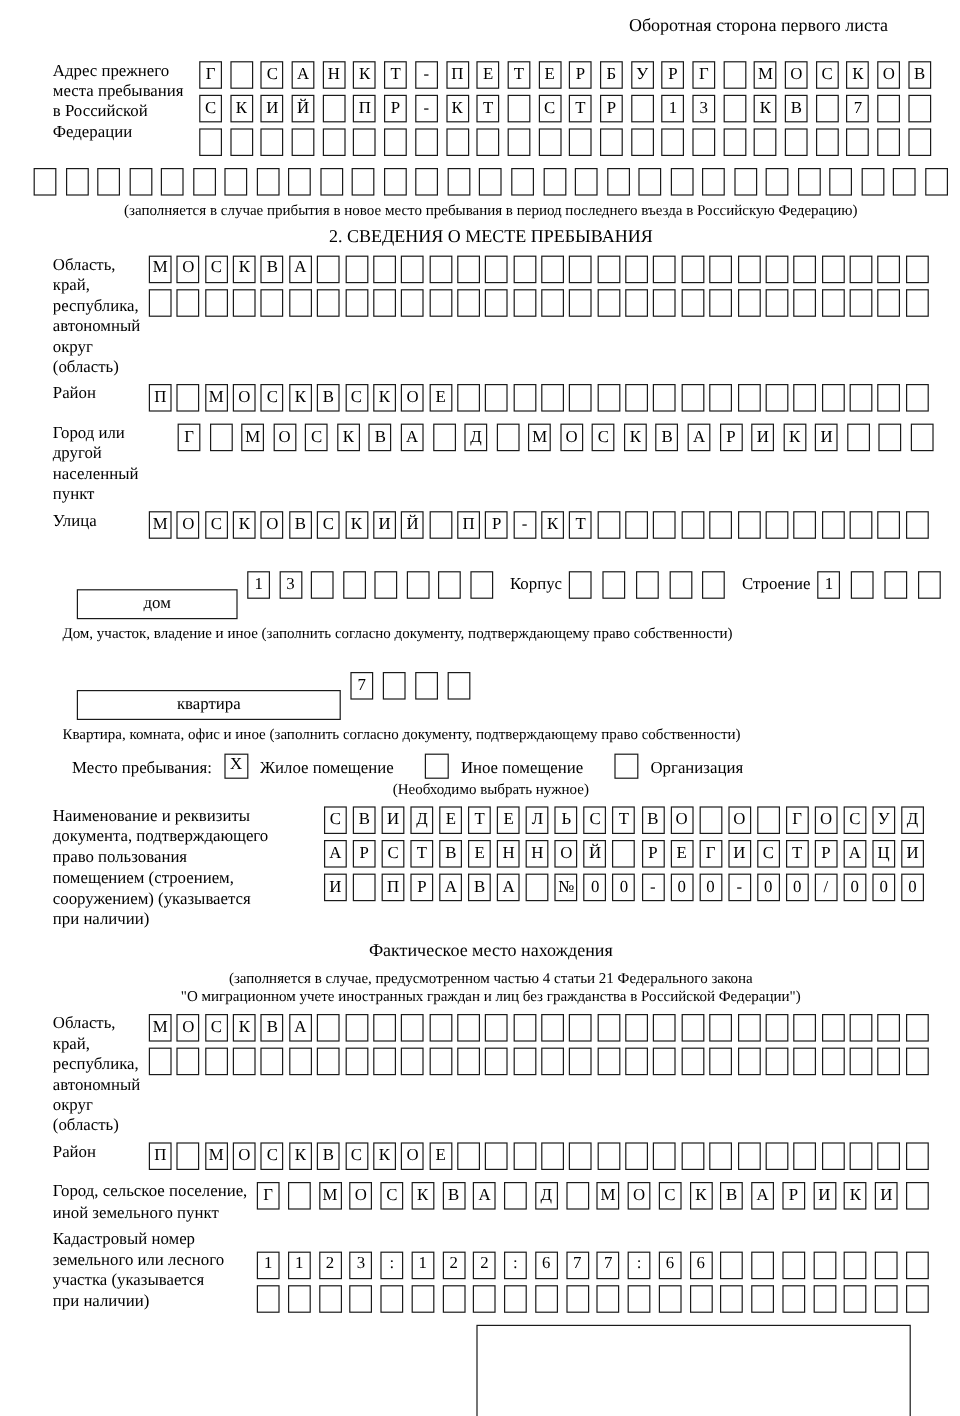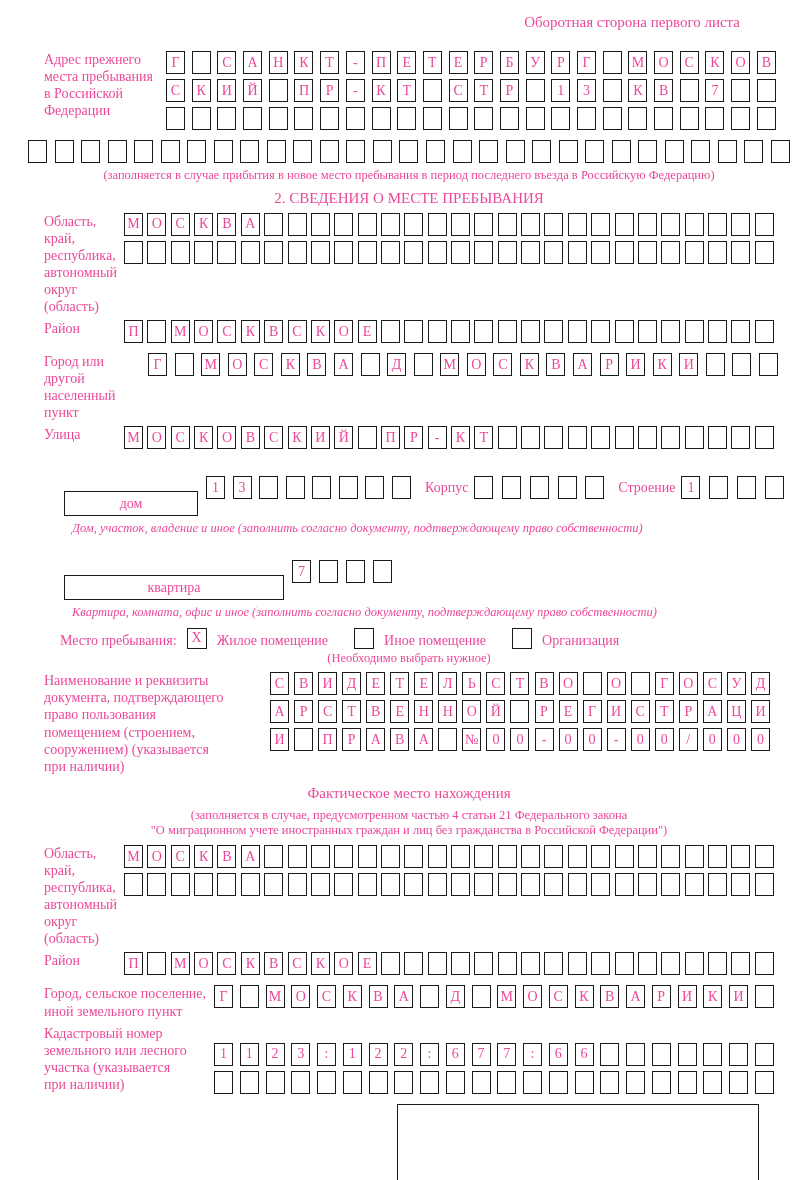--- a/index.html
+++ b/index.html
@@ -1,19 +1,19 @@
 <!DOCTYPE html>
 <html><head>
 <meta charset="utf-8">
 <style>
   * { margin:0; padding:0; box-sizing:border-box; }
   html,body { background:#fff; }
   .page {
     position:relative; width:800px; height:1180px; margin:0 auto;
-    background:#fff; color:#ec4899;
+    background:#fff; color:#000000;
     font-family:"Liberation Serif","DejaVu Serif",serif;
     overflow:hidden; padding:14px 10px 0 28px;
   }
   .hdr-note { text-align:right; font-size:15px; padding-right:50px; margin-bottom:20px; }
 
   .label { font-size:14px; line-height:1.22; white-space:pre-line; }
   .caption { font-size:12.5px; line-height:1.25; }
   .caption.center { text-align:center; }
   .sec-title { text-align:center; font-weight:normal; font-size:15px; margin:6px 0 6px 0; }
 
@@ -60,21 +60,21 @@
     display:inline-flex; align-items:center; justify-content:center; font-size:14px;
   }
   .opt-lbl { font-size:14px; }
   .opt-gap { margin-left:26px; }
 
   .stamp-wrap { margin-left:369px; width:362px; }
   .stamp-box { width:362px; height:178px; border:1.6px solid #1a1a1a; background:#fff; }
 
   .mb2 { margin-bottom:2px; }
   .mb6 { margin-bottom:6px; }
-  .caption-indent { margin-left:44px;font-style:italic; }
+  .caption-indent { margin-left:24px; }
 </style>
 </head>
 <body>
 
 <div class="page">
 
   <div class="hdr-note">Оборотная сторона первого листа</div>
 
   <div class="fgroup">
     <div class="label lw120">Адрес прежнего

